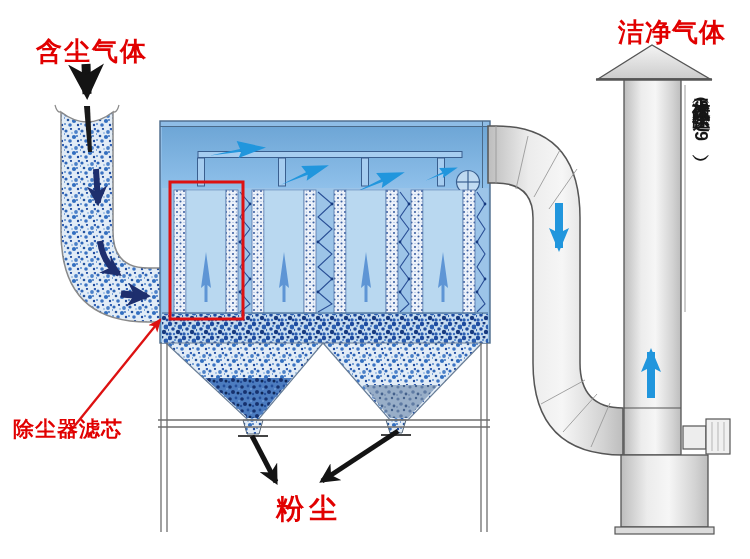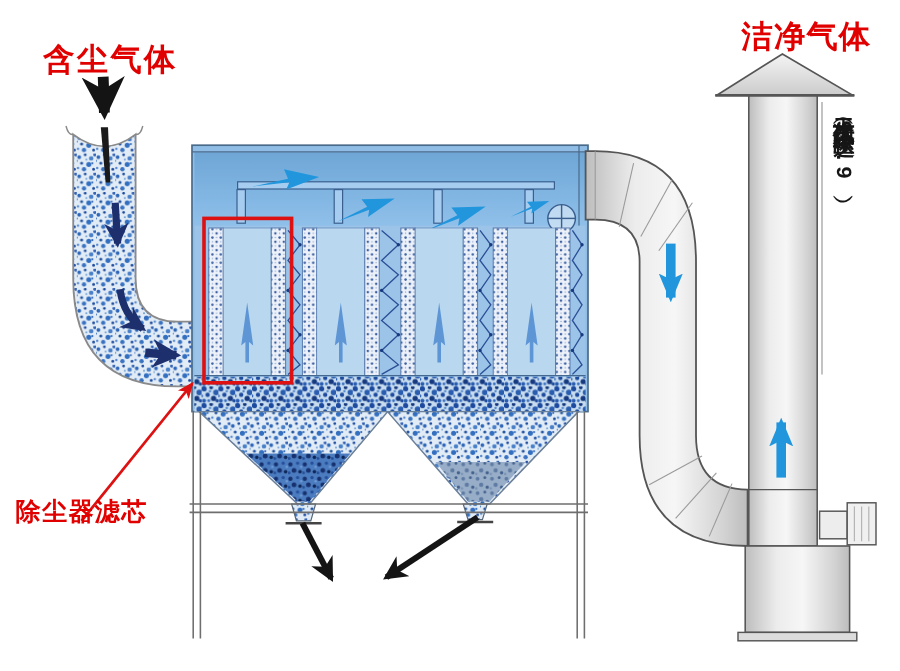--- a/index.html
+++ b/index.html
@@ -1,17 +1,17 @@
 <!DOCTYPE html>
 <html><head>
 <meta charset="utf-8">
 <style>
   html,body{margin:0;padding:0;background:#ffffff;}
   .canvas{position:relative;width:750px;height:559px;background:#ffffff;overflow:hidden;
-          font-family:Liberation Mono, monospace;}
+          font-family:Liberation Sans, sans-serif;}
   .canvas svg{position:absolute;left:0;top:0;}
   .lbl{position:absolute;font-weight:bold;line-height:1;white-space:nowrap;}
   .red{color:#e10000;}
   .lbl-inlet{left:36px;top:38px;font-size:26px;letter-spacing:2px;}
   .lbl-outlet{left:596px;top:19px;font-size:26px;letter-spacing:1px;margin-left:22px;}
   .lbl-note{left:688px;top:84px;font-size:18px;font-weight:bold;color:#161616;
             writing-mode:vertical-rl;text-orientation:mixed;letter-spacing:2px;height:250px;line-height:1.4;}
   .lbl-callout{left:13px;top:418px;font-size:21px;letter-spacing:1px;}
   .lbl-dust{left:276px;top:495px;font-size:28px;letter-spacing:5px;}
 </style>
@@ -262,14 +262,15 @@
   <g>
     <rect x="170" y="182" width="73" height="137" fill="none" stroke="#dd1111" stroke-width="3"></rect>
     <line x1="68" y1="434" x2="160" y2="320" stroke="#dd1111" stroke-width="2.3" marker-end="url(#mR)"></line>
   </g>
 </svg>
 
 <div class="lbl red lbl-inlet">含尘气体</div>
 <div class="lbl red lbl-outlet">洁净气体</div>
 <div class="lbl lbl-note">干净气体（除尘达99.9）</div>
 <div class="lbl red lbl-callout">除尘器滤芯</div>
+<div class="lbl red lbl-dust">粉尘</div>
 
 </div>
 
 </body></html>

